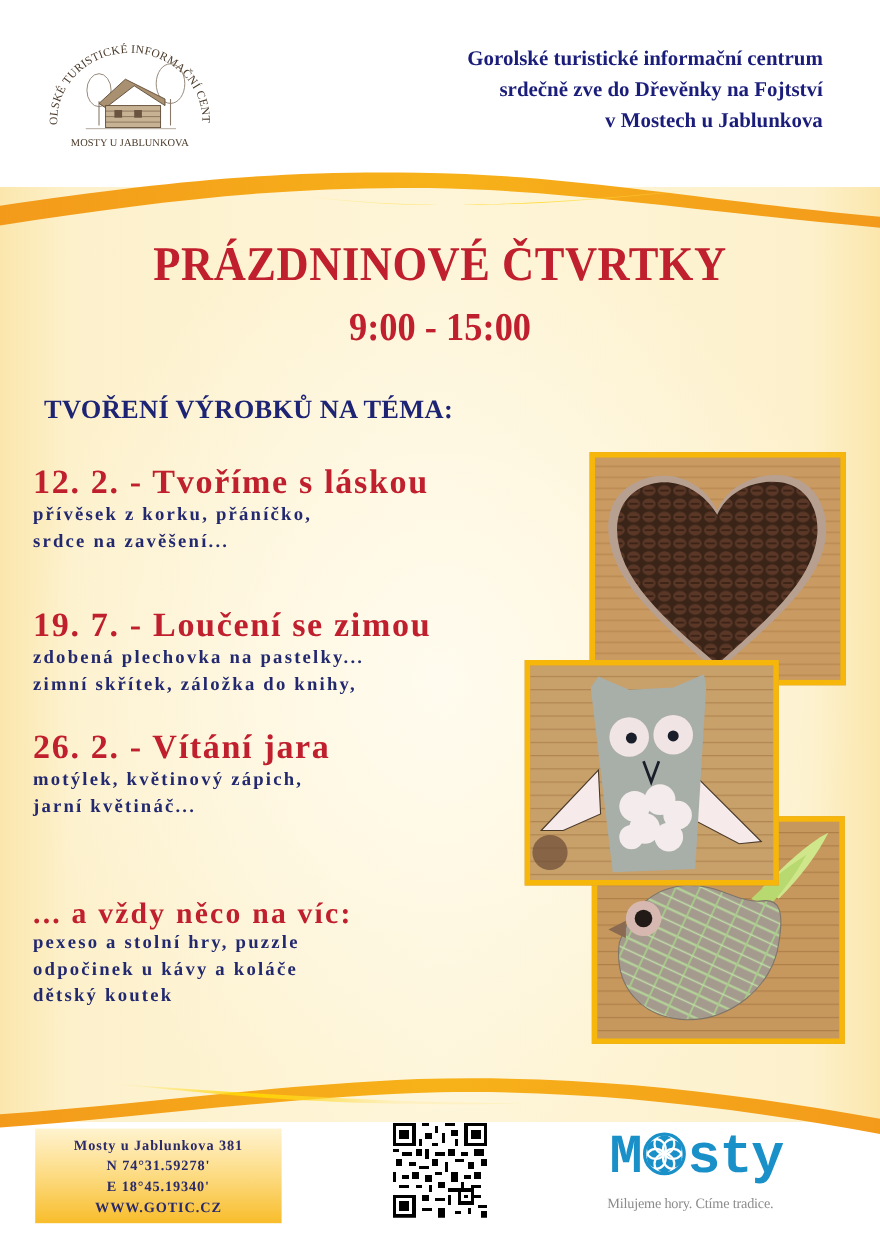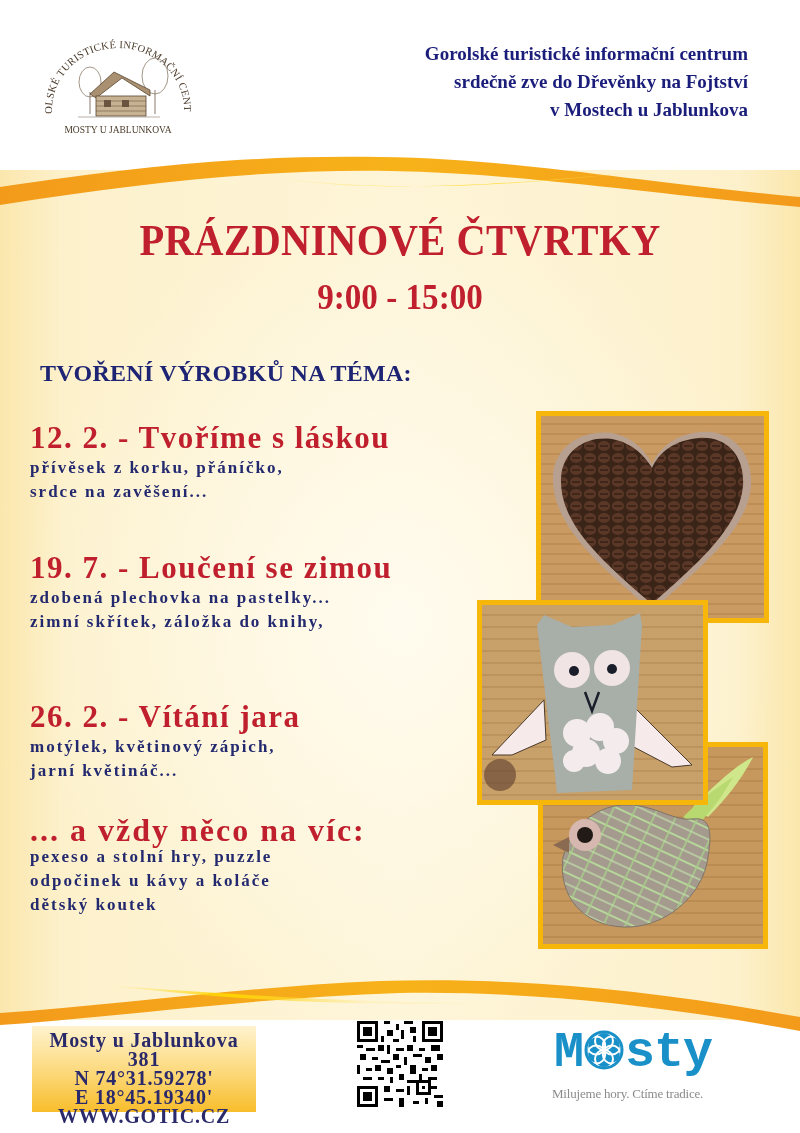--- a/index.html
+++ b/index.html
@@ -87,44 +87,44 @@
     .event-desc {
       color: #23296f;
       font-weight: bold;
       font-size: 17px;
       letter-spacing: 2px;
       line-height: 24px;
       white-space: nowrap;
     }
     .ev1 { top: 420px; }
     .ev2 { top: 550px; }
-    .ev3 { top: 699px; }
+    .ev3 { top: 661px; }
     .ev4 { top: 815px; }
-    .ev4 .event-title { font-size: 32px; letter-spacing: 2px; line-height: 30px; }
+    .ev4 .event-title { font-size: 27px; letter-spacing: 2px; line-height: 30px; }
 
     
     .photo {
       position: absolute;
       border: 5px solid #f6b60a;
       overflow: hidden;
       background: #c9995e;
     }
     .photo svg { width: 100%; height: 100%; display: block; }
     .photo-heart { left: 536px; top: 411px; width: 233px; height: 212px; z-index: 2; }
     .photo-owl   { left: 477px; top: 600px; width: 231px; height: 205px; z-index: 3; }
     .photo-bird  { left: 538px; top: 742px; width: 230px; height: 207px; z-index: 2; }
 
     
     .address {
       position: absolute; left: 32px; top: 1026px; width: 224px; height: 86px;
       background: linear-gradient(to bottom, #fff3cf 0%, #fcd879 55%, #f8bd2b 100%);
       text-align: center;
       color: #2a2a6a;
       font-weight: bold;
-      font-size: 20px;
+      font-size: 13px;
       line-height: 19px;
       padding-top: 5px;
       letter-spacing: 0.8px;
     }
     .qr {
       position: absolute; left: 357px; top: 1021px; width: 86px; height: 86px;
       background: #ffffff;
     }
     .qr svg { width: 86px; height: 86px; display: block; }
 

